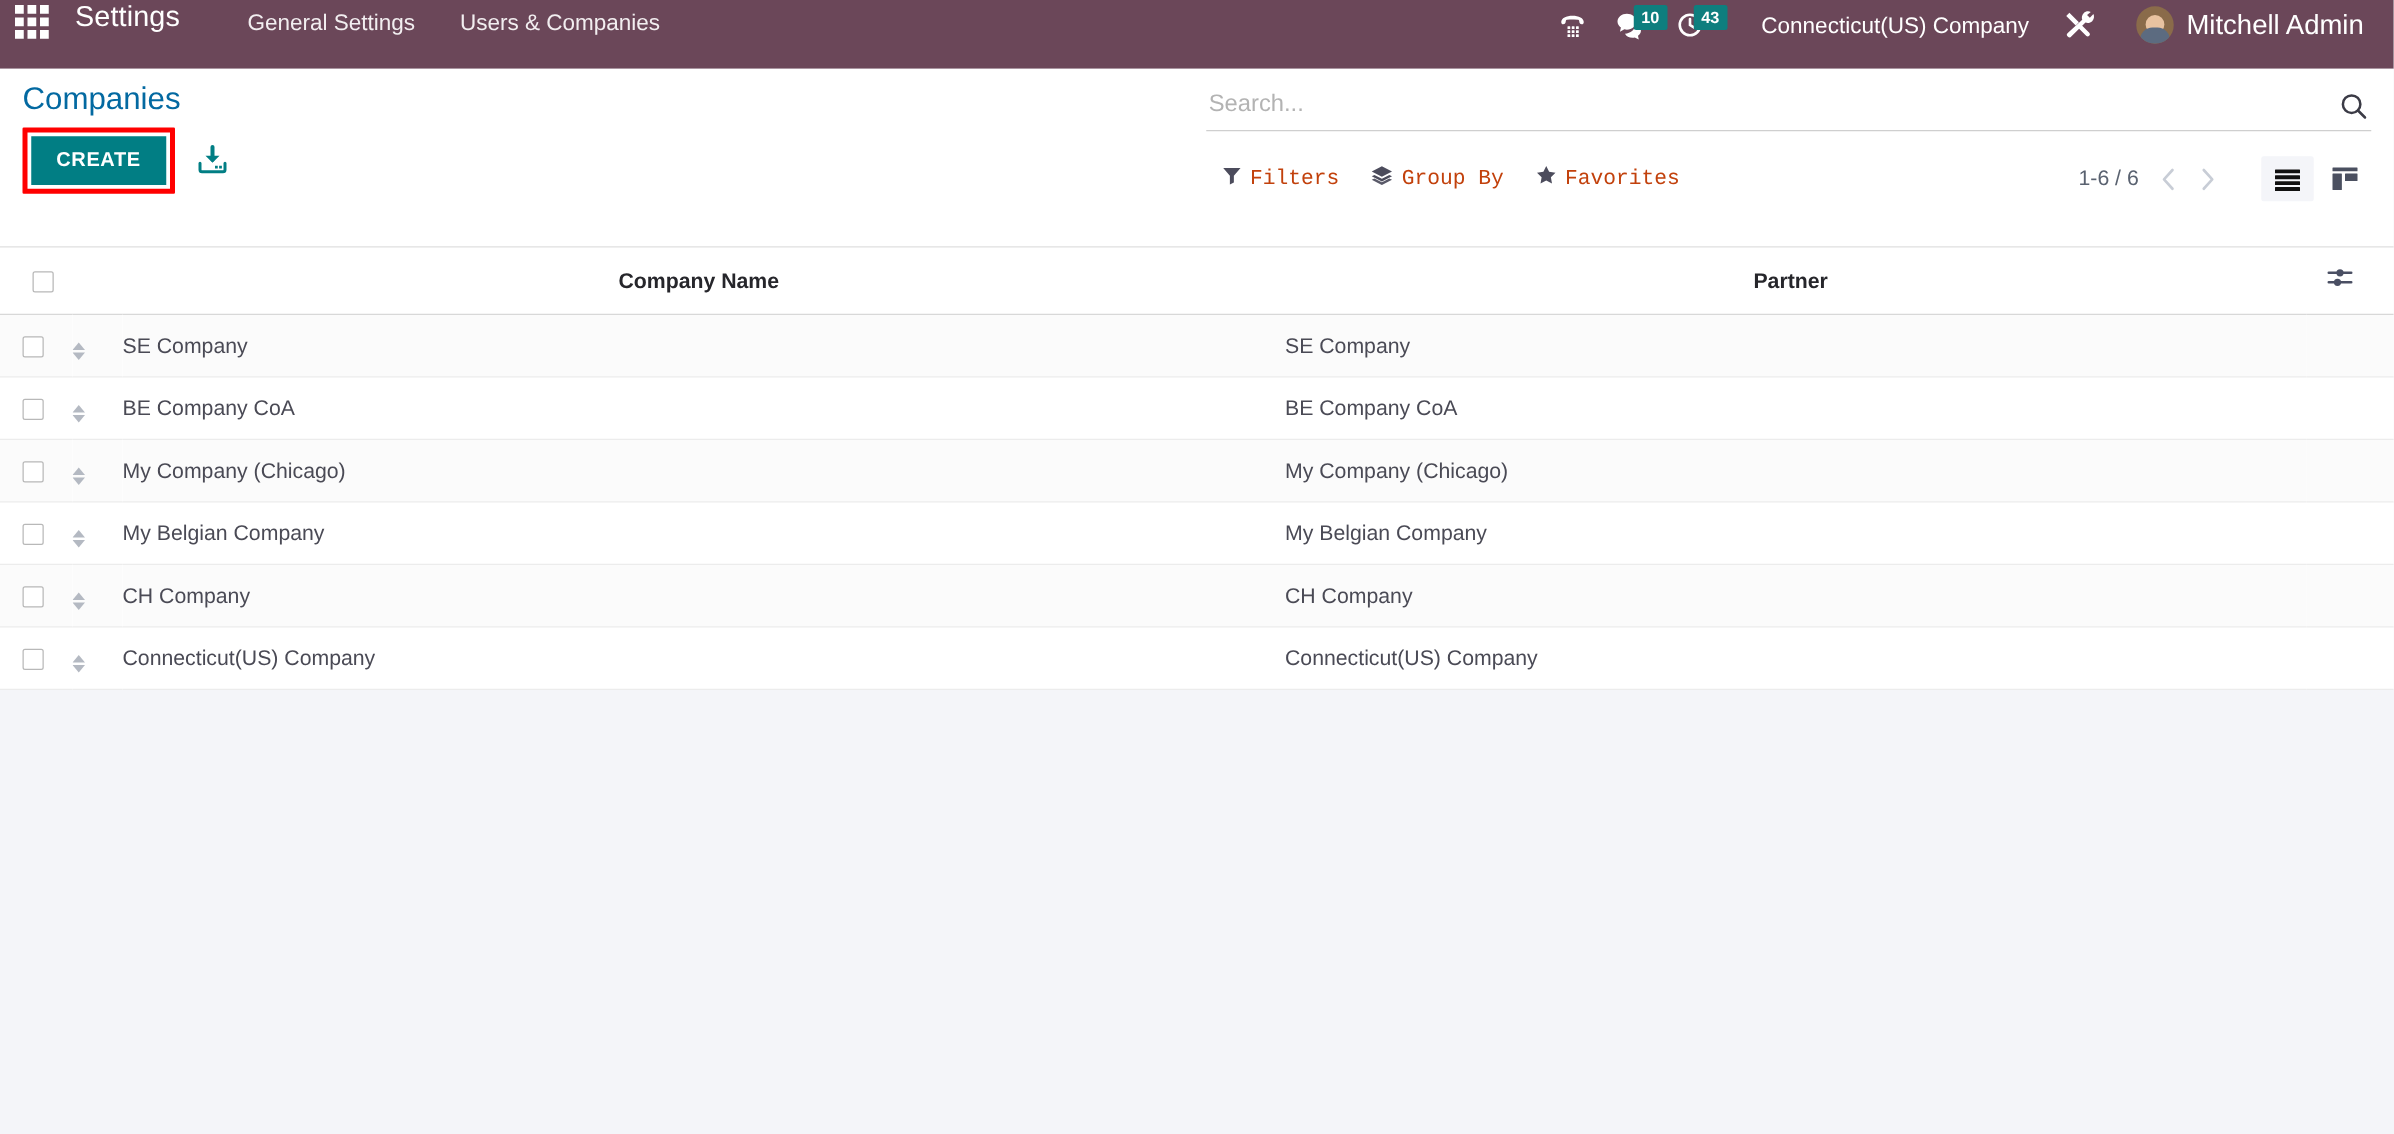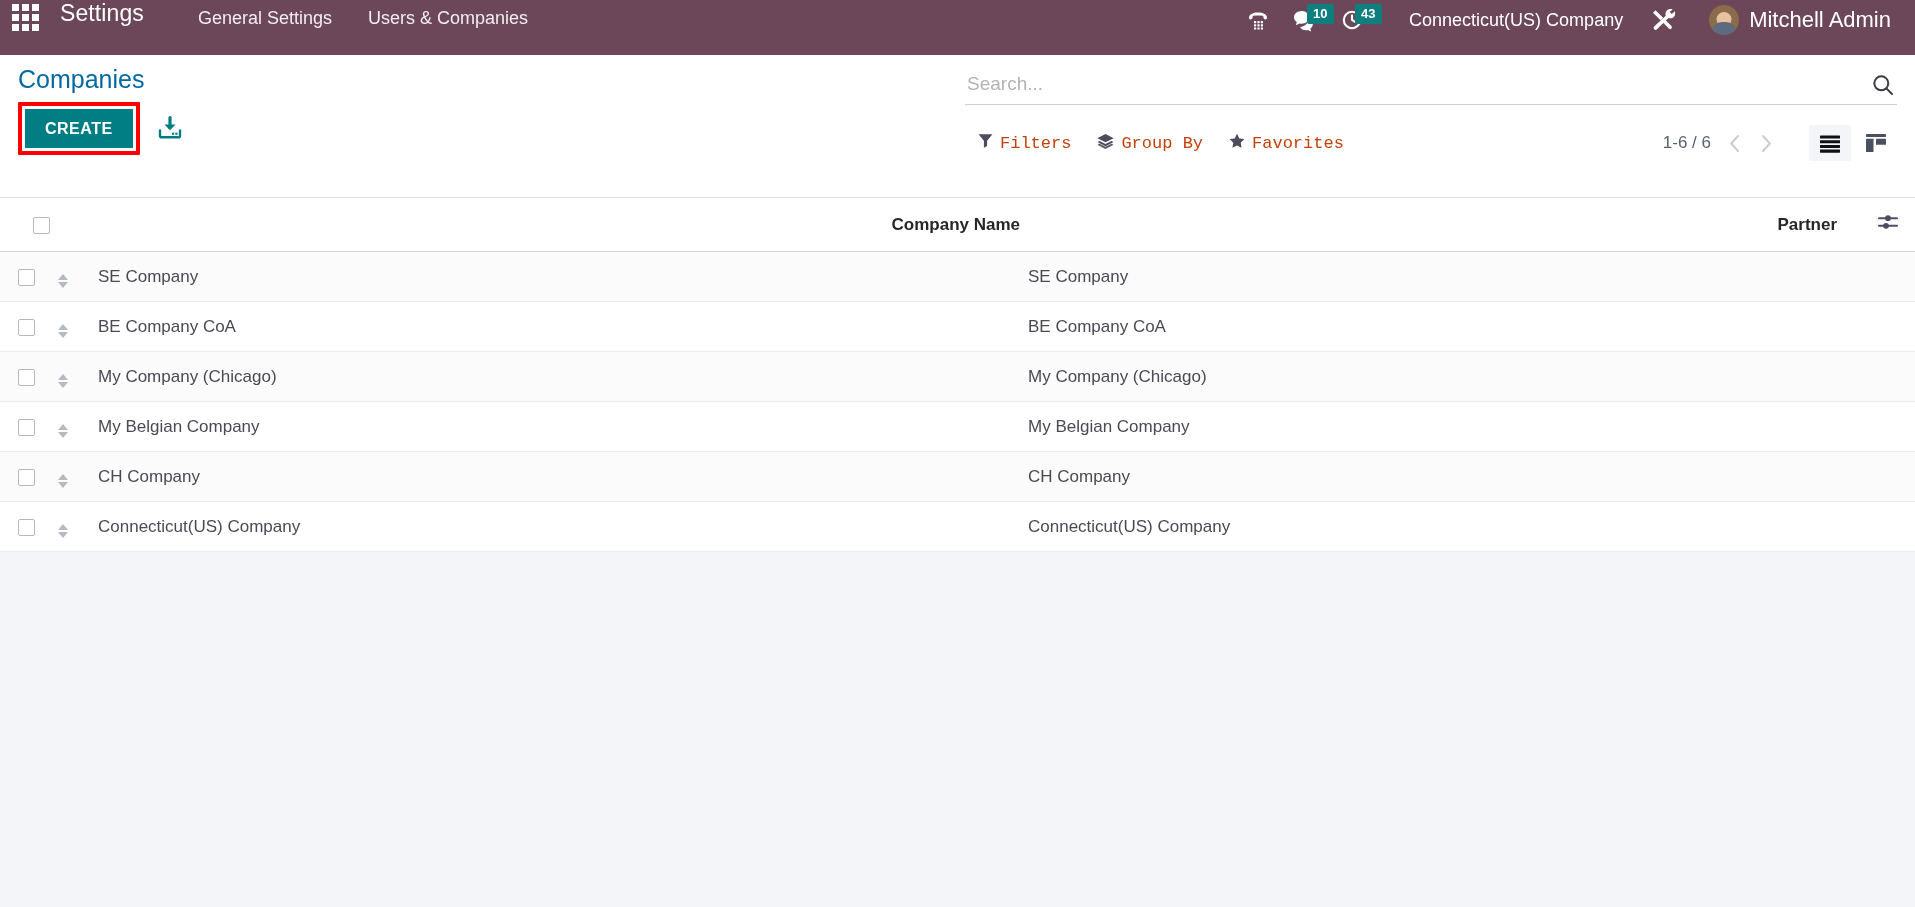--- a/index.html
+++ b/index.html
@@ -306,21 +306,21 @@
   .list-wrap { background: #ffffff; }
 
   table.o-list {
     width: 100%;
     border-collapse: collapse;
     table-layout: fixed;
     background: #ffffff;
   }
 
   table.o-list th {
-    text-align: right;
+    text-align: center;
     font-size: 17px;
     font-weight: 700;
     color: #26262b;
     padding: 14px 8px 14px 0;
     border-bottom: 1px solid #d8d8d8;
     background: #ffffff;
     white-space: nowrap;
     margin-left: 20px;
   }
 

